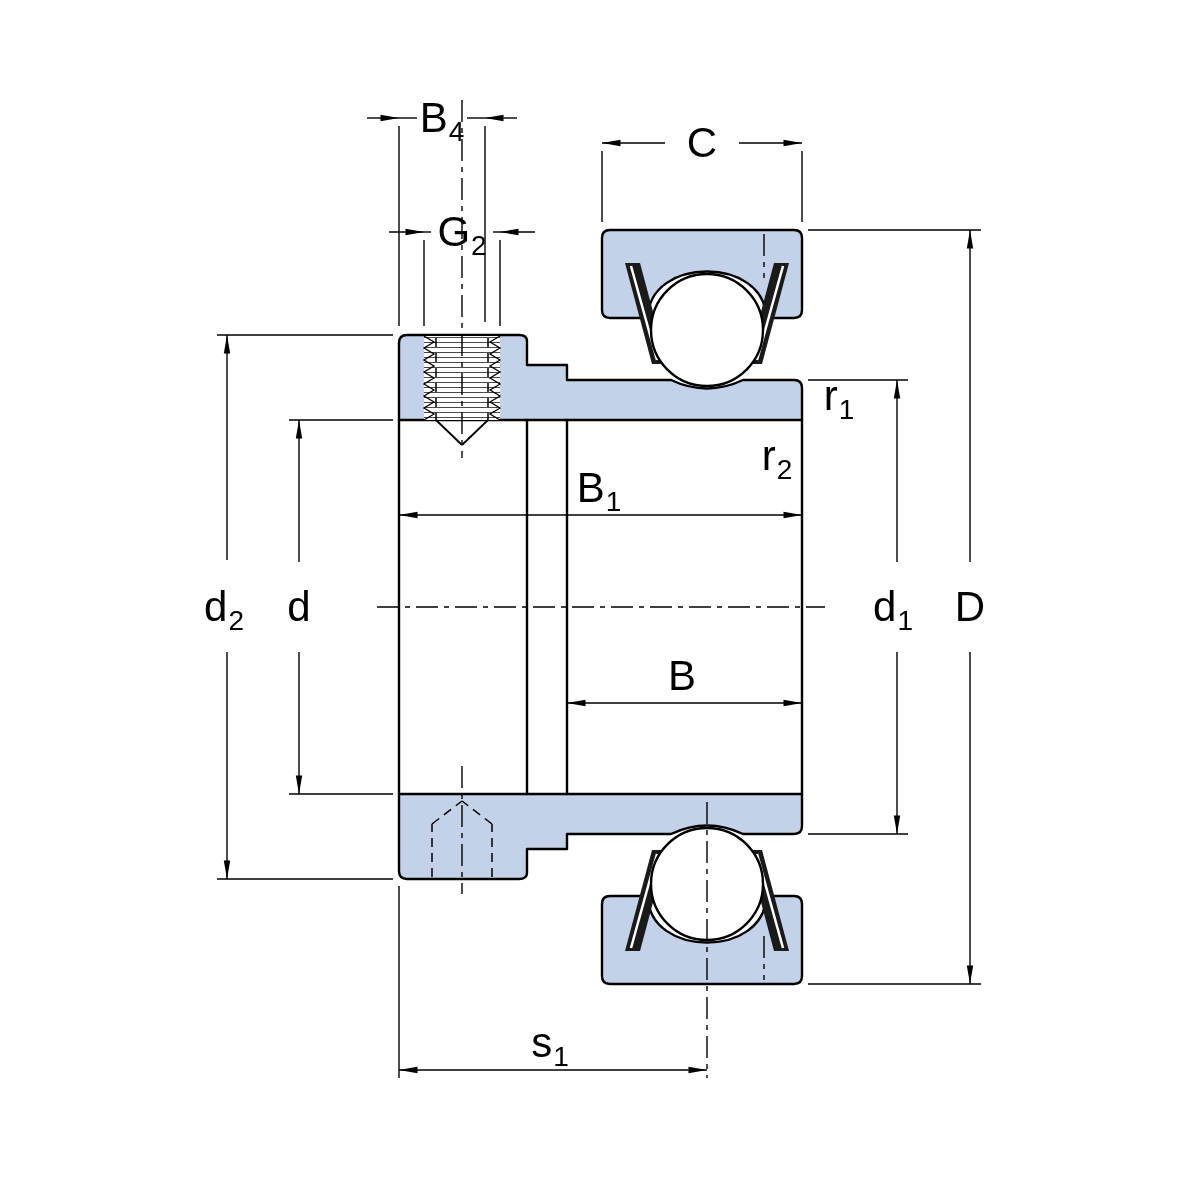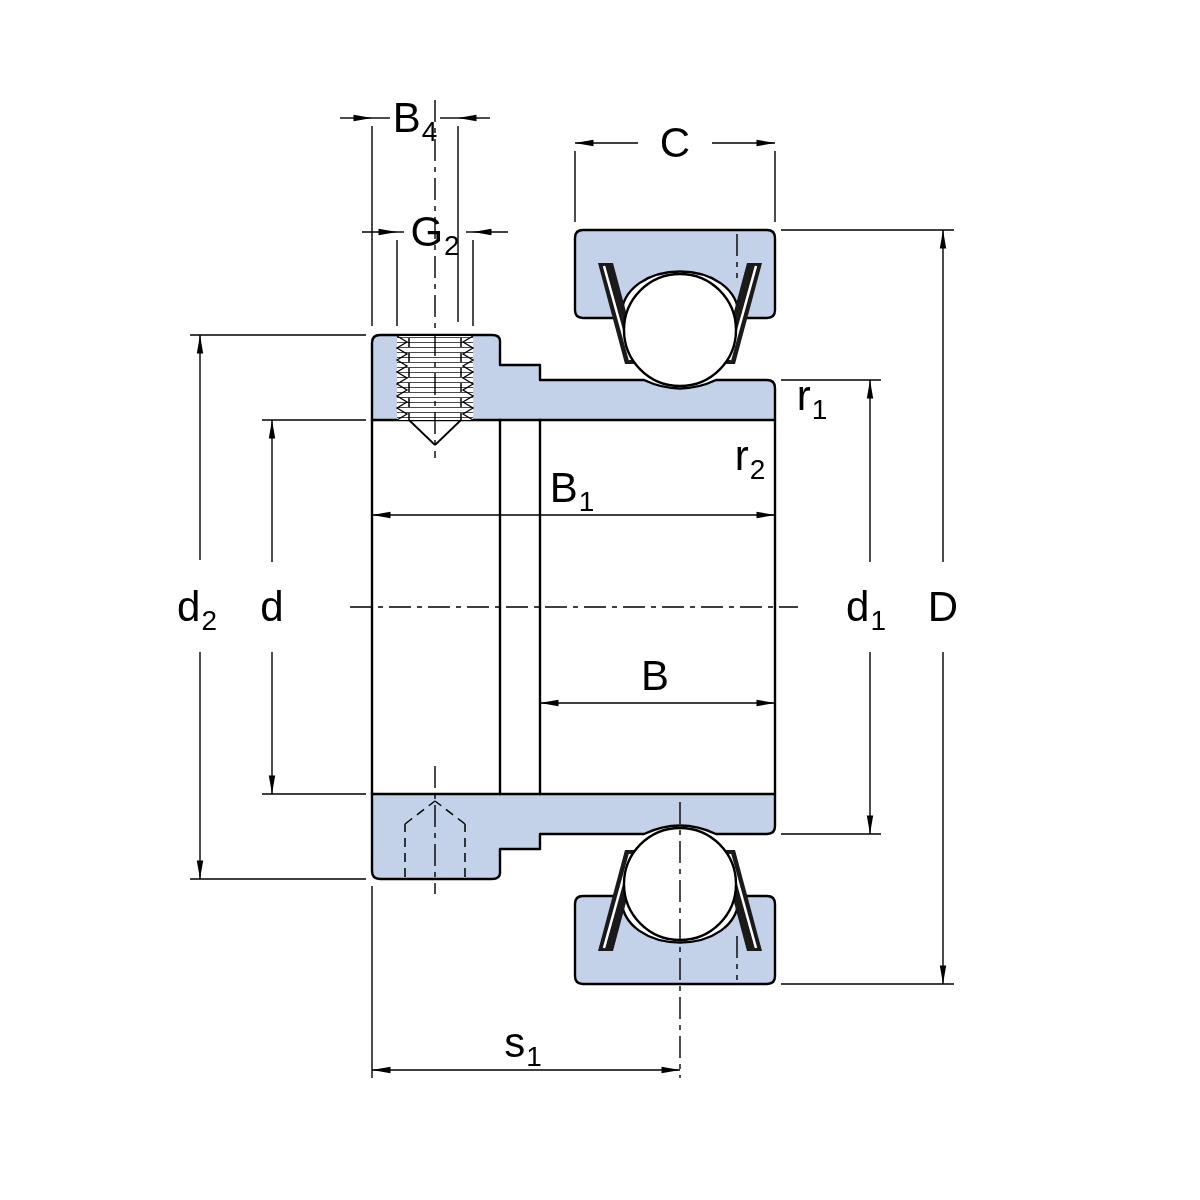--- a/index.html
+++ b/index.html
@@ -1,16 +1,16 @@
 <!DOCTYPE html>
 <html style="--section-fill: #c3d2e8; --line: #000000; --seal: #1a1a1a; --hatch: #4a4a4a; --background: #ffffff;"><head>
 <meta charset="utf-8">
 <style>
   html,body{margin:0;padding:0;background:var(--background,#ffffff);}
-  .stage{width:1031px;height:1200px;position:relative;font-family:"Liberation Sans",sans-serif;}
+  .stage{width:1031px;height:1200px;position:relative;font-family:"Liberation Sans",sans-serif;padding-left:27px;}
   svg{display:block;}
   .sec{fill:var(--section-fill,#c3d2e8);stroke:var(--line,#000);stroke-width:2.4;stroke-linejoin:round;}
   .outline{stroke:var(--line,#000);stroke-width:2.4;fill:none;stroke-linecap:round;}
   .thin{stroke:var(--line,#000);stroke-width:1.4;fill:none;}
   .cl{stroke:var(--line,#000);stroke-width:1.4;fill:none;stroke-dasharray:22 6 5 6;}
   .hid{stroke:var(--line,#000);stroke-width:1.5;fill:none;stroke-dasharray:9 6;}
   .dim{stroke:var(--line,#000);stroke-width:1.4;fill:none;}
   .seal{fill:var(--seal,#1a1a1a);stroke:none;}
   .slit{stroke:#ffffff;stroke-width:2.5;fill:none;}
   .ball{fill:#ffffff;stroke:var(--line,#000);stroke-width:2.4;}

